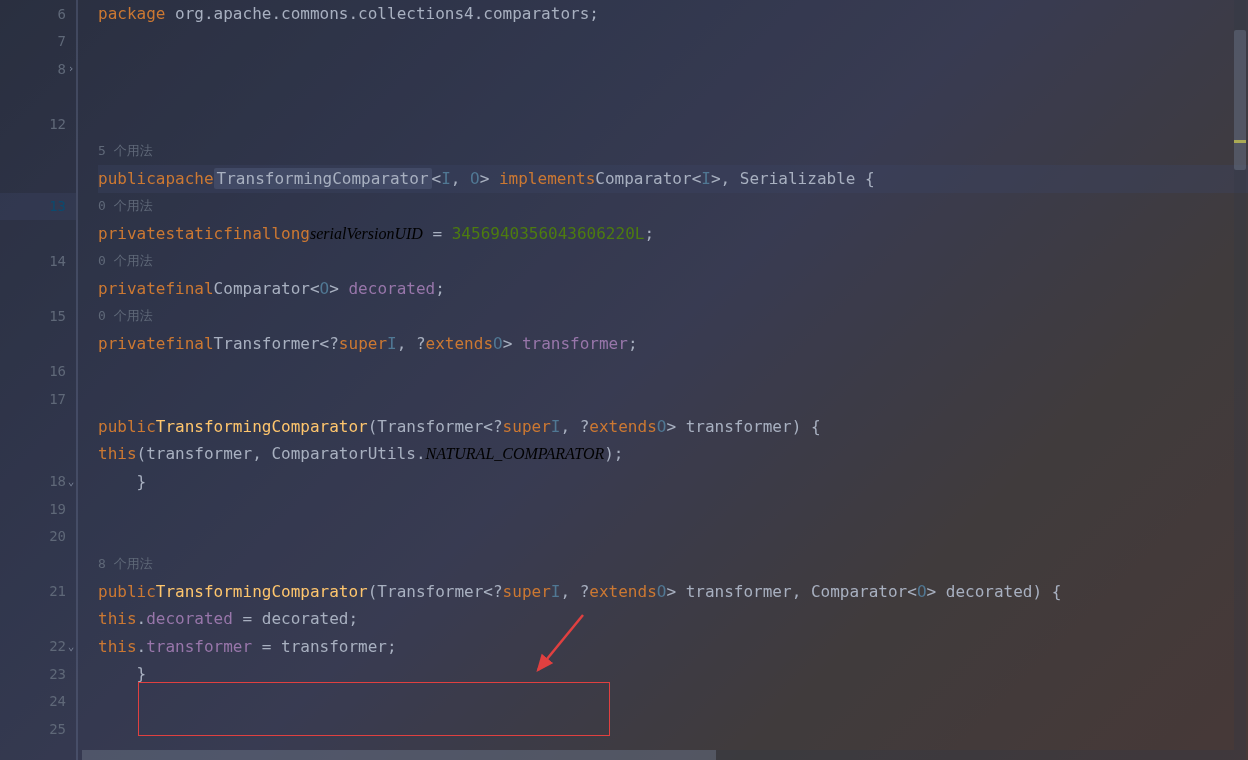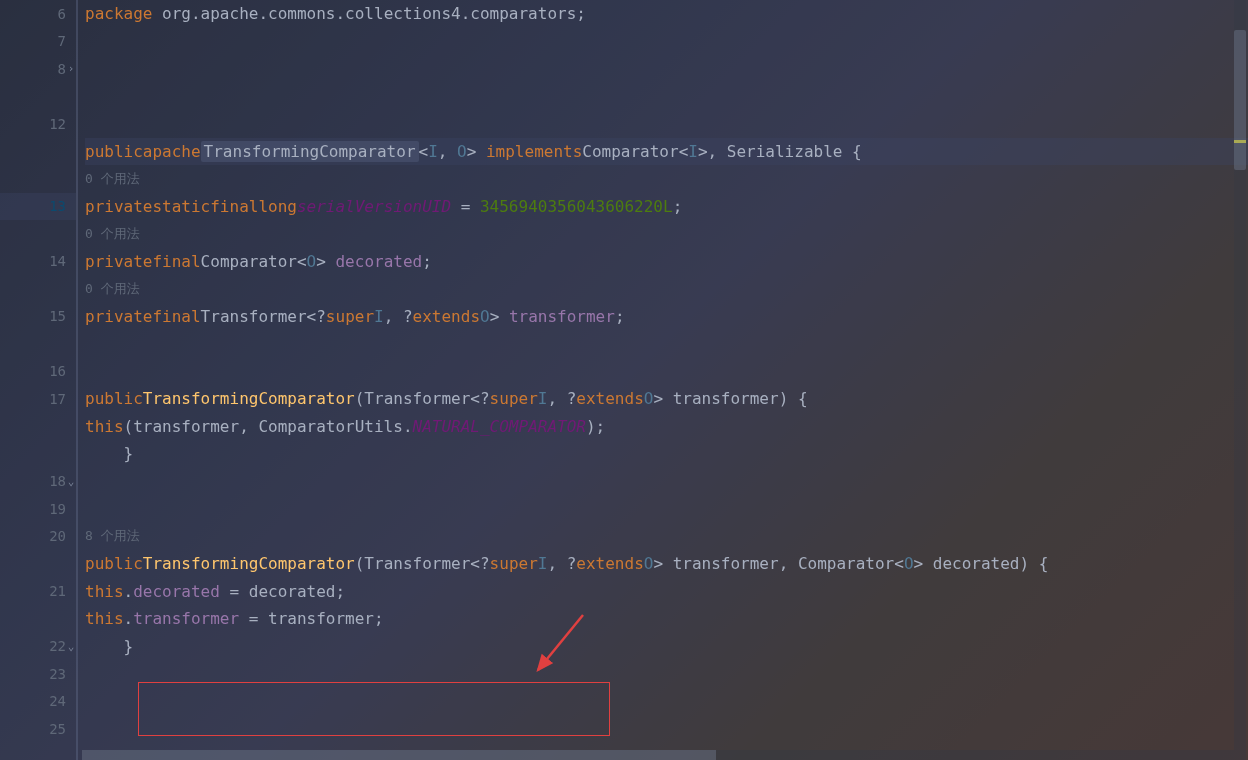--- a/index.html
+++ b/index.html
@@ -44,21 +44,21 @@
 .fold-icon {
   position: absolute;
   right: -2px;
   color: #7a8498;
   font-size: 11px;
   width: 14px;
   text-align: center;
 }
 .code {
   flex: 1;
-  padding-left: 7px;
+  padding-left: 20px;
   position: relative;
 }
 .code-line {
   height: 27.5px;
   display: flex;
   align-items: center;
   white-space: pre;
   color: #a8b0c0;
 }
 .annotation {
@@ -66,21 +66,21 @@
   font-size: 13px;
 }
 .current-line-bg {
   background: rgba(60, 70, 100, 0.35);
 }
 .kw { color: #cc7832; }
 .gen-i { color: #507894; }
 .gen-o { color: #507894; }
 .num { color: #4d7c0f; }
 .ident { color: #9876aa; }
-.static-field { color: #701a75; font-style: italic; }
+.static-field { color: #000000; font-style: italic; font-family: Liberation Serif, serif; }
 .method { color: #ffc66d; }
 .highlight-box {
   background: rgba(80, 90, 120, 0.5);
   padding: 1px 3px;
   border-radius: 2px;
 }
 .folded {
   background: rgba(80, 90, 120, 0.5);
   padding: 1px 5px;
   border-radius: 3px;
@@ -203,20 +203,21 @@
     <div class="gutter-row"></div>
 
   </div>
 
   <div class="code">
     <div class="code-line"><span class="kw">package</span><span> org.apache.commons.collections4.comparators;</span></div>
     <div class="code-line"></div>
     <div class="code-line"></div>
     <div class="code-line"></div>
     <div class="code-line"></div>
+    <div class="code-line annotation"><span>5 个用法</span></div>
     <div class="code-line current-line-bg"><span class="kw">public</span> <span class="kw">apache</span> <span class="highlight-box">TransformingComparator</span>&lt;<span class="gen-i">I</span>, <span class="gen-o">O</span>&gt; <span class="kw">implements</span> <span>Comparator</span>&lt;<span class="gen-i">I</span>&gt;, <span>Serializable</span> {</div>
     <div class="code-line annotation">    <span>0 个用法</span></div>
     <div class="code-line">    <span class="kw">private</span> <span class="kw">static</span> <span class="kw">final</span> <span class="kw">long</span> <span class="static-field">serialVersionUID</span> = <span class="num">3456940356043606220L</span>;</div>
     <div class="code-line annotation">    <span>0 个用法</span></div>
     <div class="code-line">    <span class="kw">private</span> <span class="kw">final</span> <span>Comparator</span>&lt;<span class="gen-o">O</span>&gt; <span class="ident">decorated</span>;</div>
     <div class="code-line annotation">    <span>0 个用法</span></div>
     <div class="code-line">    <span class="kw">private</span> <span class="kw">final</span> <span>Transformer</span>&lt;<span>?</span> <span class="kw">super</span> <span class="gen-i">I</span>, <span>?</span> <span class="kw">extends</span> <span class="gen-o">O</span>&gt; <span class="ident">transformer</span>;</div>
     <div class="code-line"></div>
     <div class="code-line"></div>
     <div class="code-line">    <span class="kw">public</span> <span class="method">TransformingComparator</span>(<span>Transformer</span>&lt;<span>?</span> <span class="kw">super</span> <span class="gen-i">I</span>, <span>?</span> <span class="kw">extends</span> <span class="gen-o">O</span>&gt; transformer) {</div>

